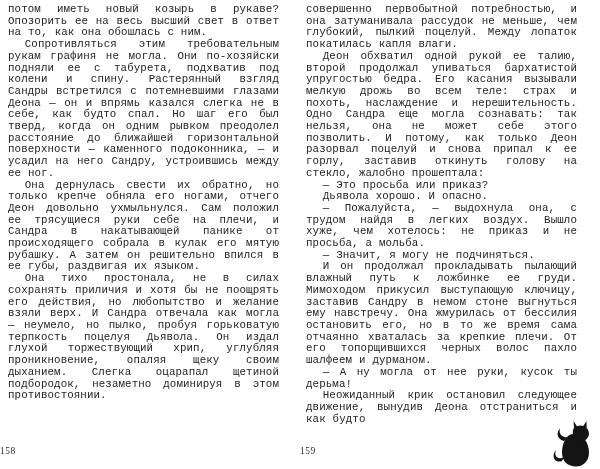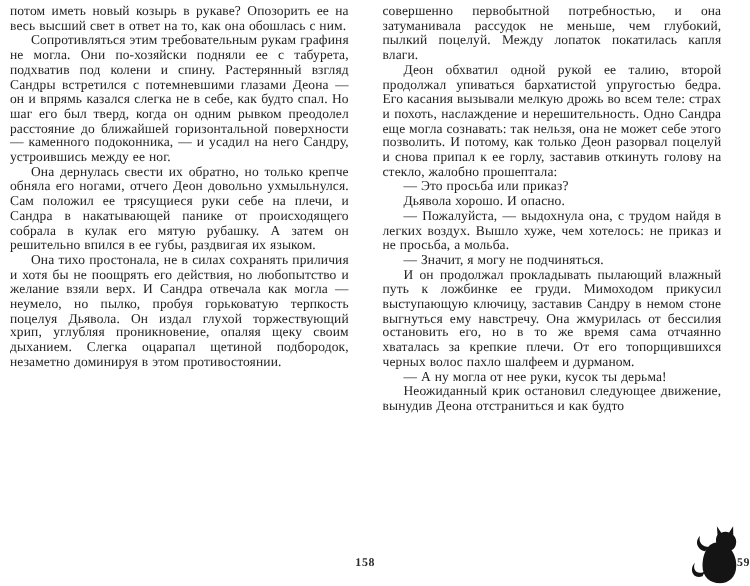--- a/index.html
+++ b/index.html
@@ -32,32 +32,32 @@
     font-size: 10.8px;
     line-height: 11.7px;
     letter-spacing: 0.1px;
     word-spacing: 0.3px;
     hyphens: auto;
   }
   .page-text p {
     margin: 0;
     padding: 0;
     text-indent: 1.55em;
+    font-family: Liberation Mono, monospace;
   }
   .page-text p:first-child { text-indent: 0; }
   .page-number {
     position: absolute;
     bottom: 13px;
     left: 0;
     width: 100%;
-    text-align: right;
+    text-align: left;
     font-size: 9.5px;
     letter-spacing: 0.5px;
     color: #2b2b2b;
-    font-weight: bold;
   }
   .ornament {
     position: absolute;
     right: 7px;
     bottom: 2px;
     width: 42px;
     height: 50px;
     line-height: 0;
   }
 </style>

